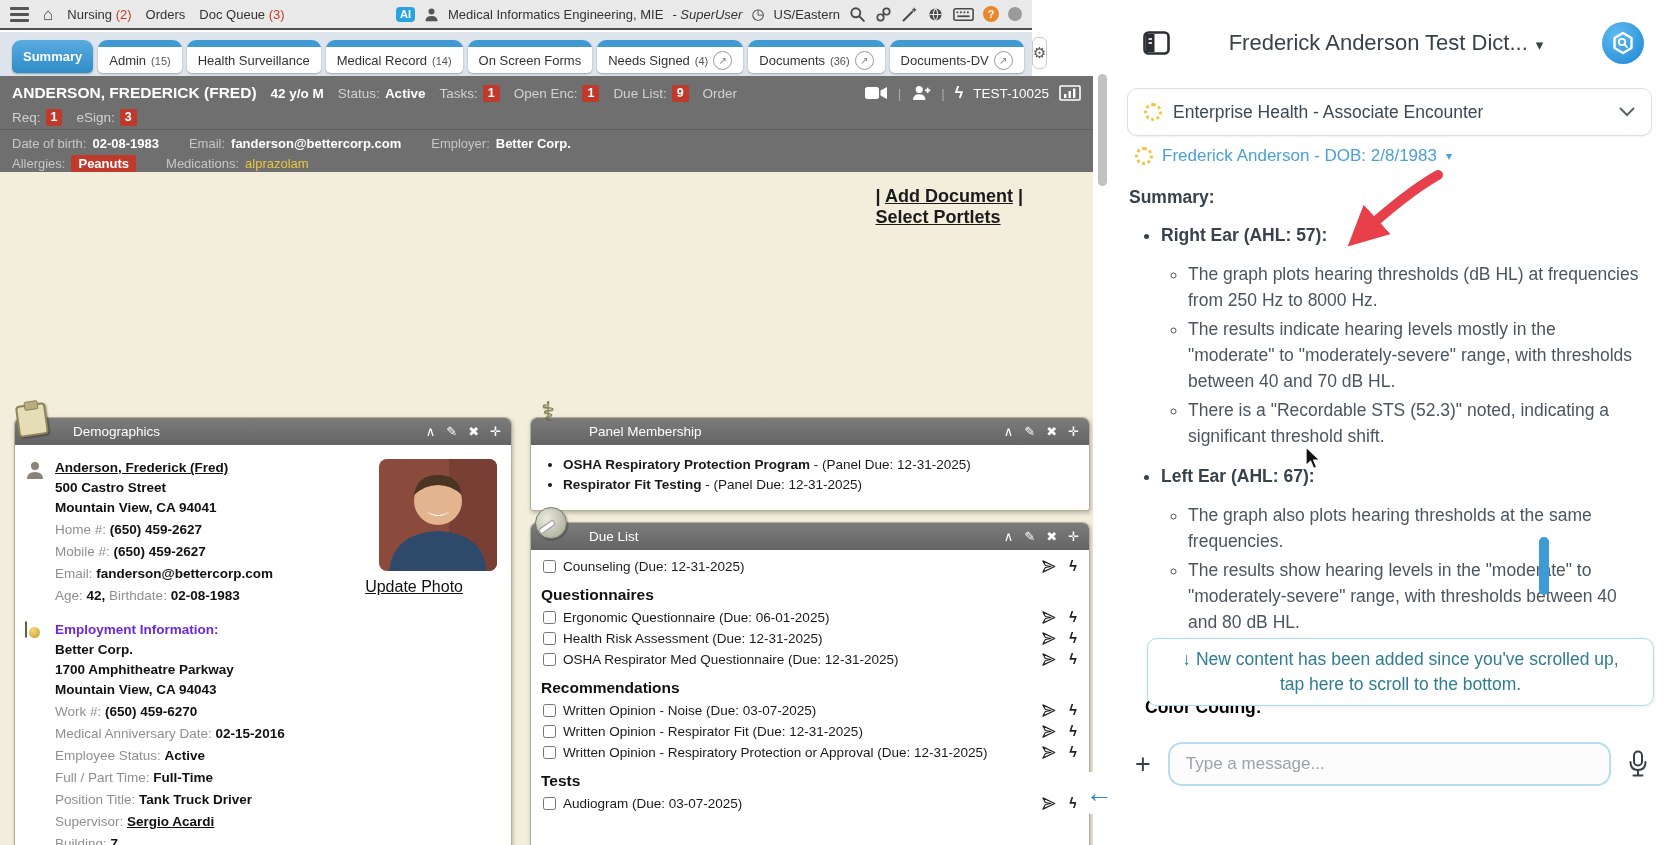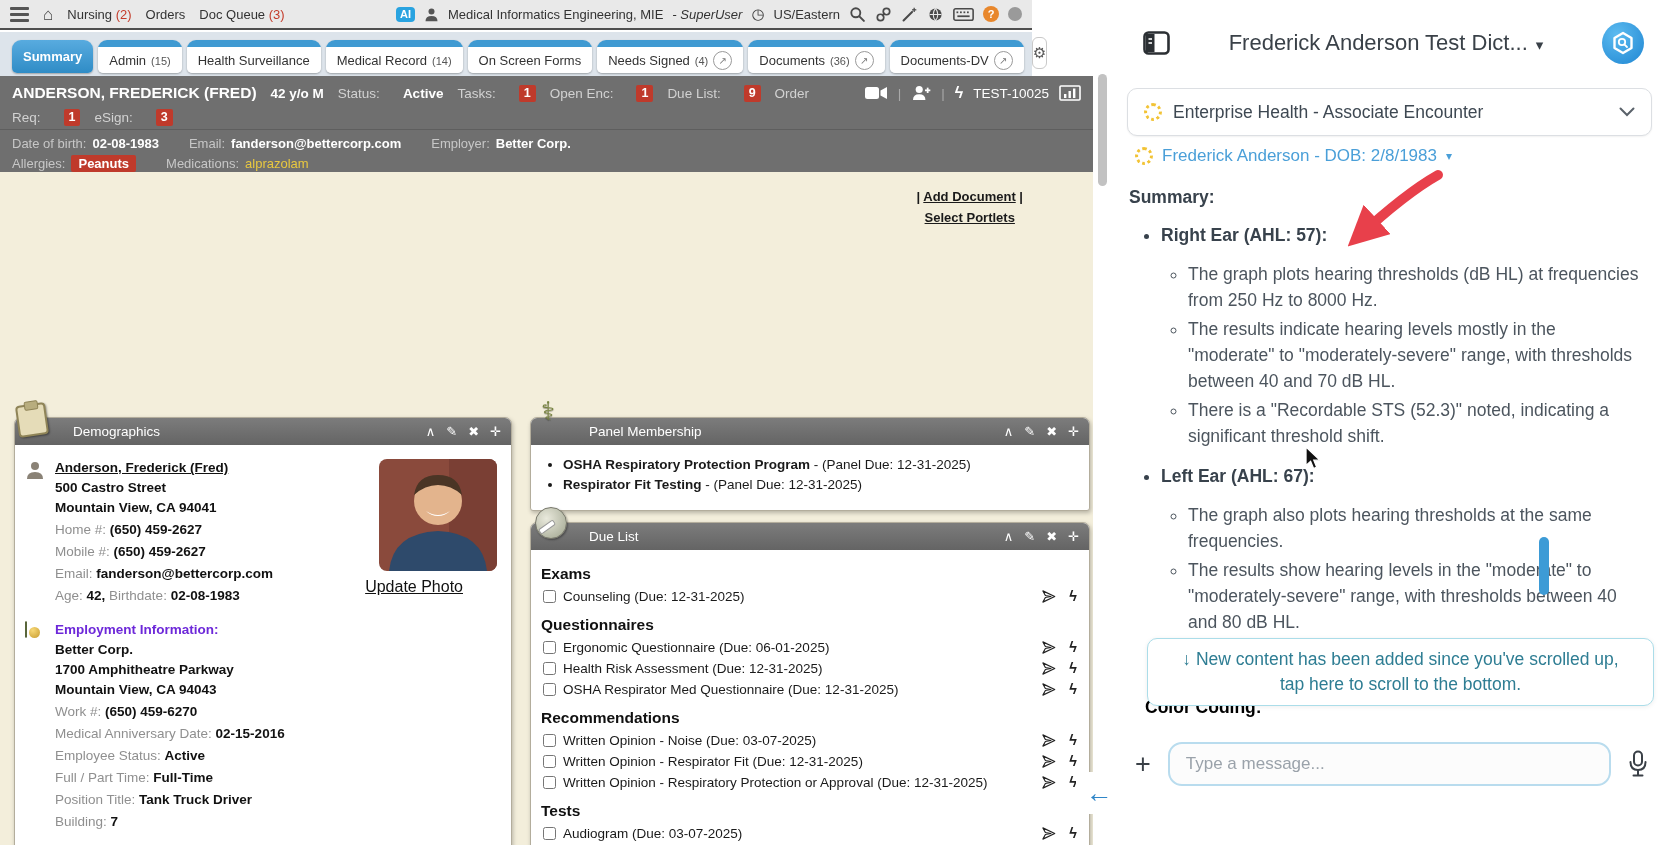--- a/index.html
+++ b/index.html
@@ -45,34 +45,34 @@
   .pname{font-weight:bold;font-size:15.5px;}
   .bage{font-weight:bold;}
   .blab{color:#d2d2d2;}
   .bval{font-weight:bold;}
   .badge{background:#bf3a2b;color:#fff;font-weight:bold;font-size:12.5px;padding:0 5px;
          border-radius:2px;line-height:17px;display:inline-block;}
   .bicons{margin-left:auto;display:flex;align-items:center;gap:10px;}
   .vsep{color:#a9a9a9;}
   .bolt-glyph{font-weight:bold;font-size:16px;color:#fff;line-height:1;}
   .pid{font-size:13.5px;}
-  .pair{display:flex;align-items:center;gap:23px;}
+  .pair{display:flex;align-items:center;gap:5px;}
   
   .infoband{position:absolute;left:0;top:129px;width:1093px;height:43px;background:#6f6f6f;
             border-top:1px solid #5e5e5e;color:#fff;font-size:13px;box-sizing:border-box;
             padding:3px 12px 0;}
   .irow{display:flex;align-items:center;gap:6px;height:20px;}
   .ilab{color:#c7c7c7;}
   .ival{font-weight:bold;}
   .chip{background:#bf3a2b;color:#fff;font-weight:bold;padding:0 7px;border-radius:2px;line-height:17px;}
   .med{color:#e9c83f;}
   .gap18{width:18px;}
   
   .content{position:absolute;left:0;top:172px;width:1093px;height:673px;background:#f3eedb;}
-  .links{position:absolute;top:14px;right:70px;text-align:center;font-size:13px;font-weight:bold;color:#1a1a1a;line-height:21px;}
+  .links{position:absolute;top:14px;right:70px;text-align:left;font-size:18px;font-weight:bold;color:#1a1a1a;line-height:21px;}
   .links a{color:#1a1a1a;text-decoration:underline;cursor:pointer;}
   .portlet{position:absolute;background:#fff;border:1px solid #b3ad9c;border-radius:7px 7px 3px 3px;
            box-shadow:1px 2px 4px rgba(0,0,0,.25);overflow:visible;}
   .phead{height:27px;background:linear-gradient(#7c7c7c,#646464);border-radius:6px 6px 0 0;color:#fff;
          display:flex;align-items:center;padding:0 10px 0 58px;font-size:13.5px;position:relative;}
   .phead-icons{margin-left:auto;display:flex;gap:11px;font-size:13px;}
   .phead-icons span{cursor:pointer;line-height:1;}
   .pbody{position:relative;background:#fff;font-size:13.5px;color:#1a1a1a;line-height:19px;}
   .clipboard-icon{position:absolute;left:2px;top:-14px;width:30px;height:32px;transform:rotate(-8deg);
         background:#e5dcb8;border:2px solid #8f8457;border-radius:4px;box-sizing:border-box;
@@ -385,20 +385,21 @@
             <span class="sicon"><span class="emp-icon"><i></i></span></span>
             <div class="dline sect-title">Employment Information:</div>
             <div class="dline val">Better Corp.</div>
             <div class="dline val">1700 Amphitheatre Parkway</div>
             <div class="dline val">Mountain View, CA 94043</div>
             <div class="dline" style="margin-top:3px;"><span class="lab">Work #:</span> <span class="val">(650) 459-6270</span></div>
             <div class="dline" style="margin-top:3px;"><span class="lab">Medical Anniversary Date:</span> <span class="val">02-15-2016</span></div>
             <div class="dline" style="margin-top:3px;"><span class="lab">Employee Status:</span> <span class="val">Active</span></div>
             <div class="dline" style="margin-top:3px;"><span class="lab">Full / Part Time:</span> <span class="val">Full-Time</span></div>
             <div class="dline" style="margin-top:3px;"><span class="lab">Position Title:</span> <span class="val">Tank Truck Driver</span></div>
+            <div class="dline" style="margin-top:3px;"><span class="lab">Supervisor:</span> <a class="sup-link">Sergio Acardi</a></div>
             <div class="dline" style="margin-top:3px;"><span class="lab">Building:</span> <span class="val">7</span></div>
 
           </div>
 
         </div>
       </div>
 
       <div class="portlet pm">
         <div class="phead">
           <span class="caduceus-icon">⚕</span>
@@ -425,21 +426,20 @@
             </span>
           <span>Due List</span>
           <span class="phead-icons">
             <span>∧</span>
             <span>✎</span>
             <span>✖</span>
             <span>✛</span>
           </span>
         </div>
         <div class="pbody">
-          <div class="dl-head">Exams</div>
           <div class="dl-item">
             <input type="checkbox" style=""><span>Counseling (Due: 12-31-2025)</span>
             <span class="dl-icons">
                 <svg class="plane" width="15" height="15" viewBox="0 0 24 24">
                   <path d="M3 21 L22 12 L3 3 L7 10.5 L16 12 L7 13.5 Z" fill="none" stroke="#222" stroke-width="1.8" stroke-linejoin="round"></path>
                 </svg>
                 <span class="dl-bolt">ϟ</span>
               </span>
           </div>
 

